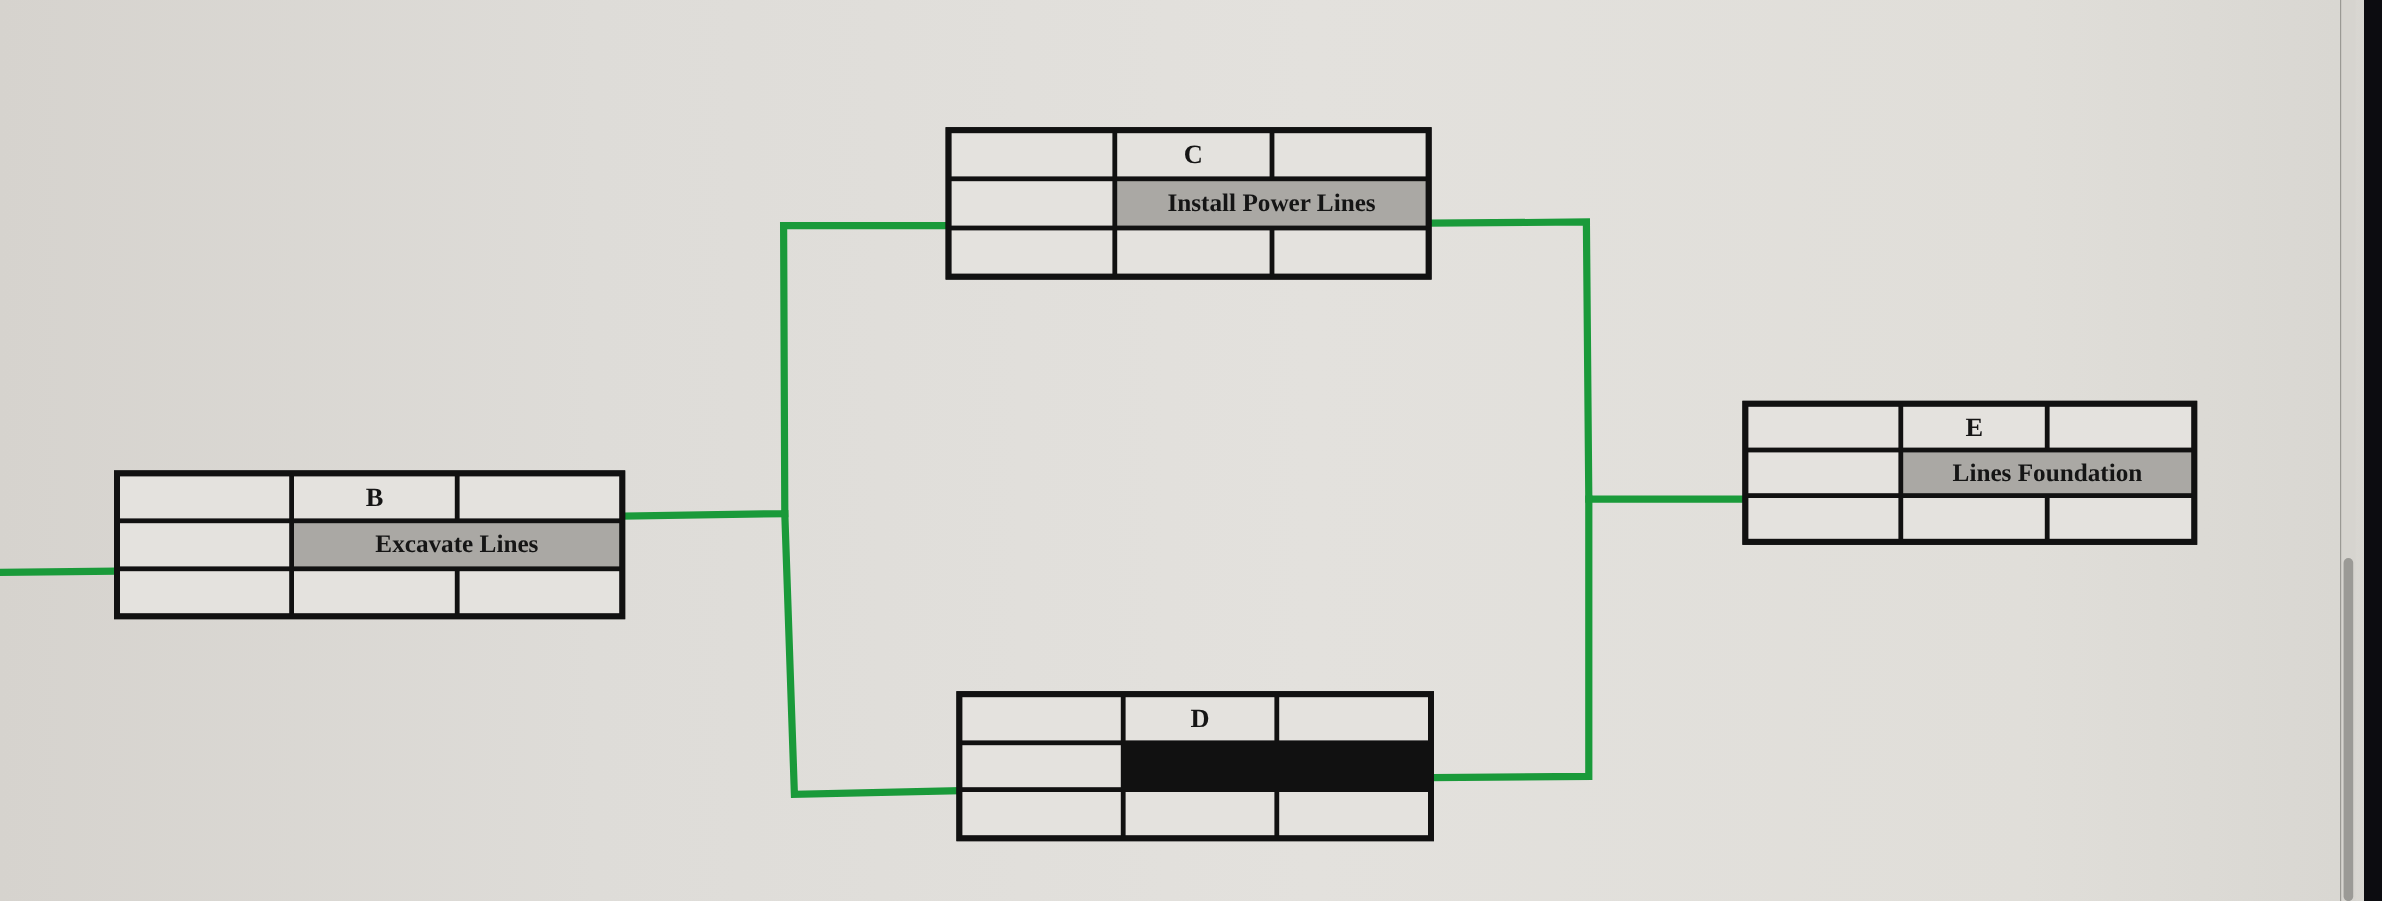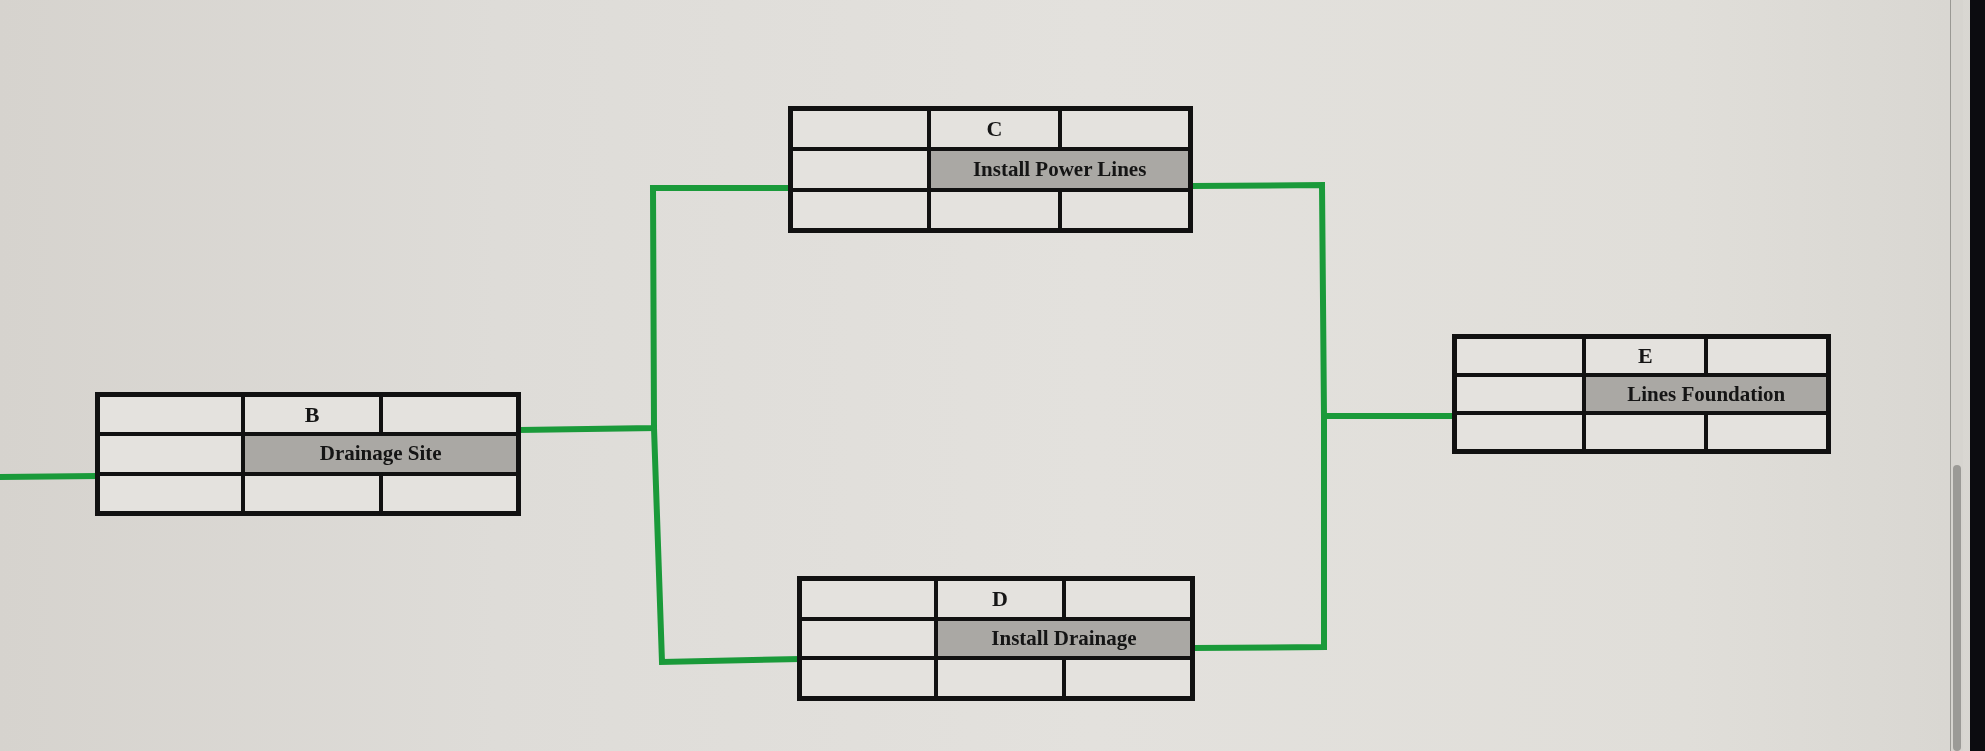--- a/index.html
+++ b/index.html
@@ -105,21 +105,21 @@
   </svg>
 
   <div class="node" style="left:95px; top:392px; width:426px; height:124px;">
     <div class="row three">
       <div class="cell"></div>
       <div class="cell id">B</div>
       <div class="cell"></div>
     </div>
     <div class="row two">
       <div class="cell"></div>
-      <div class="cell name">Drainage Site</div>
+      <div class="cell name">Excavate Lines</div>
     </div>
     <div class="row three">
       <div class="cell"></div>
       <div class="cell"></div>
       <div class="cell"></div>
     </div>
   </div>
 
   <div class="node" style="left:788px; top:106px; width:405px; height:127px;">
     <div class="row three">
@@ -139,21 +139,20 @@
   </div>
 
   <div class="node" style="left:797px; top:576px; width:398px; height:125px;">
     <div class="row three">
       <div class="cell"></div>
       <div class="cell id">D</div>
       <div class="cell"></div>
     </div>
     <div class="row two">
       <div class="cell"></div>
-      <div class="cell name">Install Drainage</div>
     </div>
     <div class="row three">
       <div class="cell"></div>
       <div class="cell"></div>
       <div class="cell"></div>
     </div>
   </div>
 
   <div class="node" style="left:1452px; top:334px; width:379px; height:120px;">
     <div class="row three">

